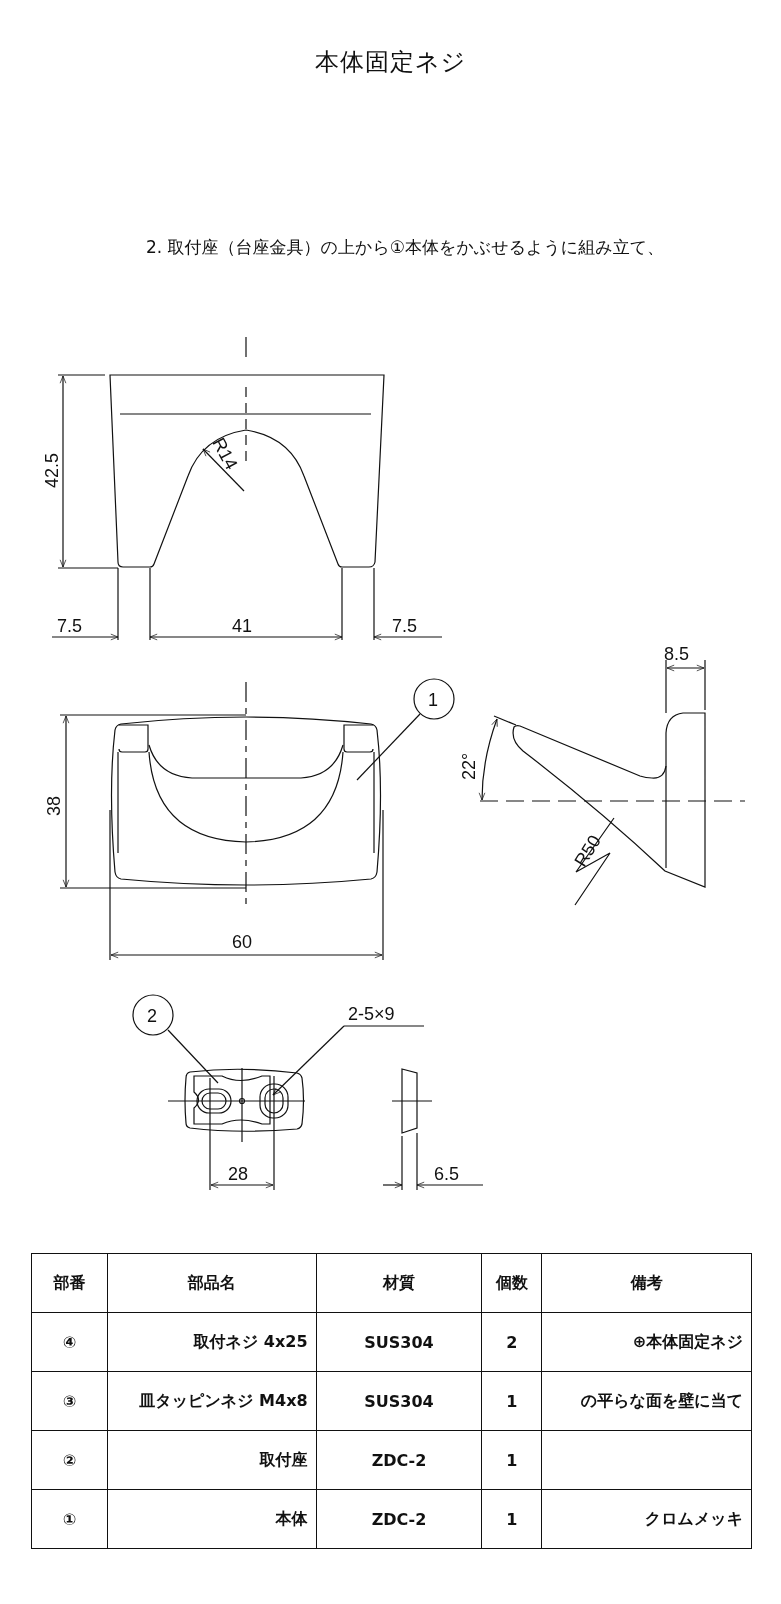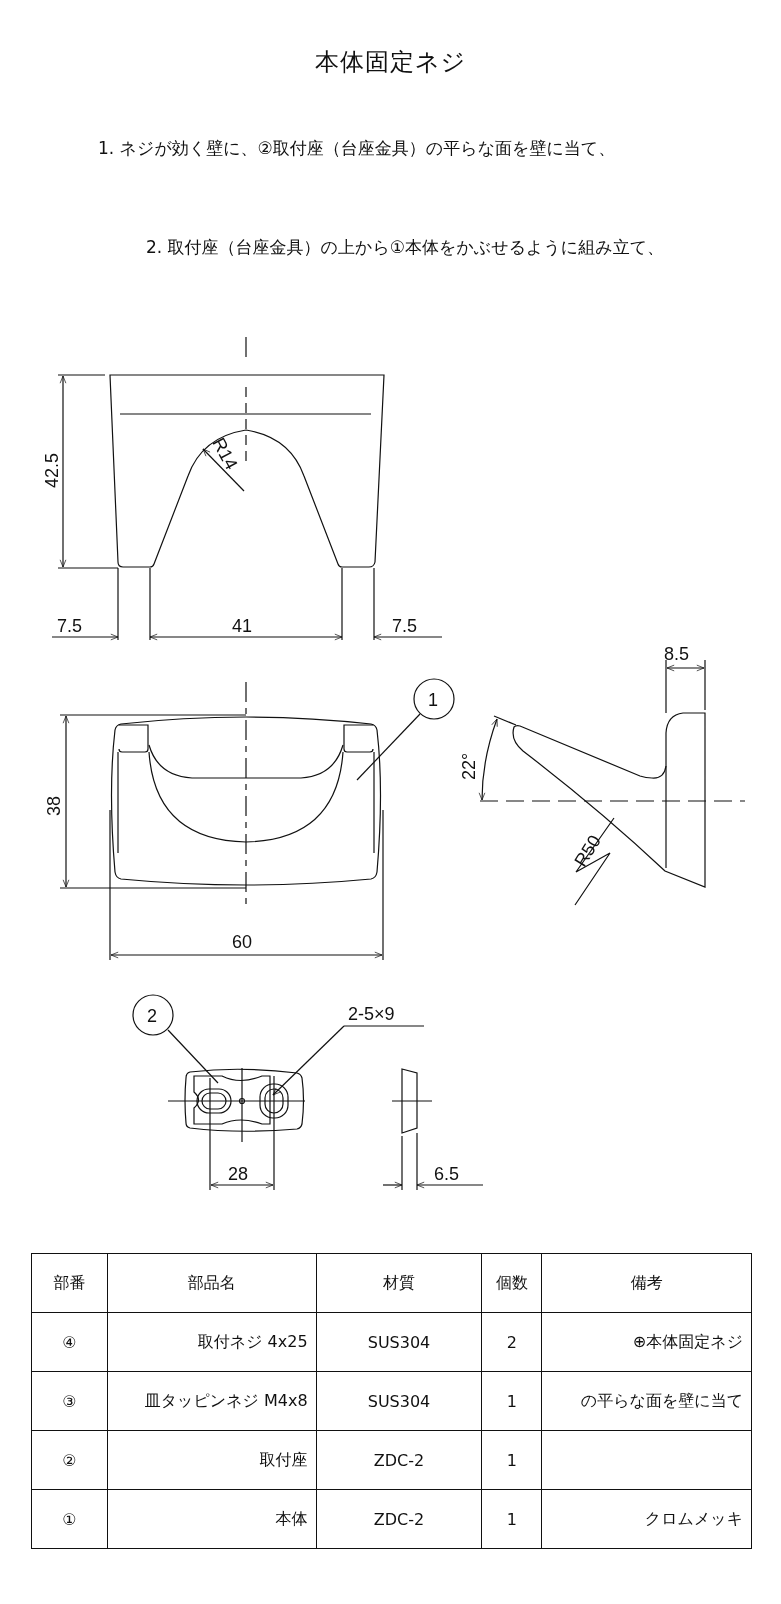--- a/index.html
+++ b/index.html
@@ -7,32 +7,31 @@
          font-family: "DejaVu Sans", "Liberation Sans", sans-serif; color: #111; }
   .title { position: absolute; left: 0; top: 46px; width: 781px; text-align: center;
            font-size: 24px; letter-spacing: 1px; }
   .step { position: absolute; left: 98px; font-size: 17px; line-height: 30px; white-space: nowrap; }
   #step1 { top: 133px; }
   #step2 { top: 232px; margin-left: 48px; }
   svg.drawing { position: absolute; left: 0; top: 0; }
   .dim { font-family: "Liberation Sans Narrow", "Liberation Sans", sans-serif; font-size: 18px; }
   table.parts { position: absolute; left: 31px; top: 1253px; width: 721px; border-collapse: collapse;
                 font-size: 16px; }
-  table.parts td, table.parts th { border: 1.5px solid #111; height: 58px; font-weight: normal; padding: 0 8px; }
+  table.parts td, table.parts th { border: 1.5px solid #111; height: 58px; font-weight: bold; padding: 0 8px; }
   table.parts th { text-align: center; }
   .c { text-align: center; }
   .l { text-align: right; }
 </style>
 </head>
 <body>
 
 <div class="title">本体固定ネジ</div>
 
 <div class="step" id="step1">
-  <div>1. ネジが効く壁に、②取付座（台座金具）の平らな面を壁に当て、</div>
 </div>
 <div class="step" id="step2">
   <div>2. 取付座（台座金具）の上から①本体をかぶせるように組み立て、</div>
 </div>
 
 <svg class="drawing" width="781" height="1240" viewBox="0 0 781 1240" fill="none" stroke="#111" stroke-width="1.2">
   <defs>
     <marker id="arr" viewBox="0 0 10 10" refX="10" refY="5" markerWidth="9" markerHeight="6" orient="auto-start-reverse">
       <path d="M0,1 L10,5 L0,9" fill="none" stroke="#111" stroke-width="1"></path>
     </marker>

